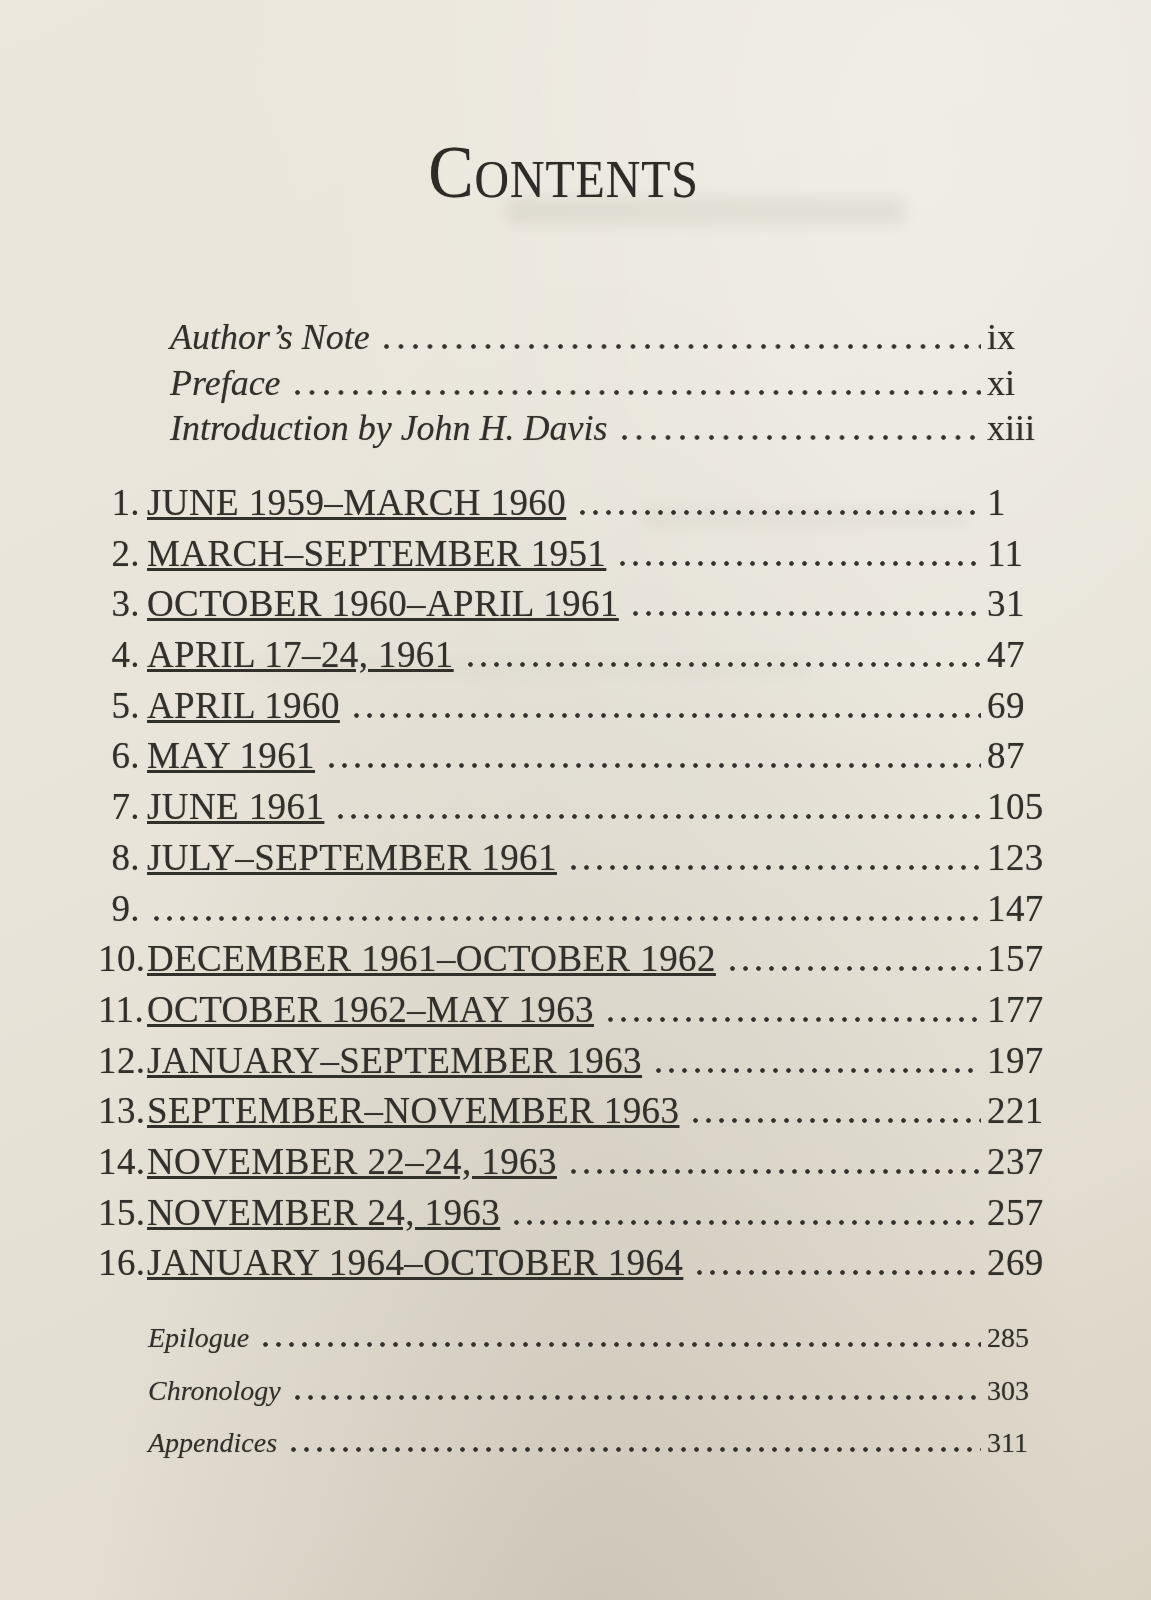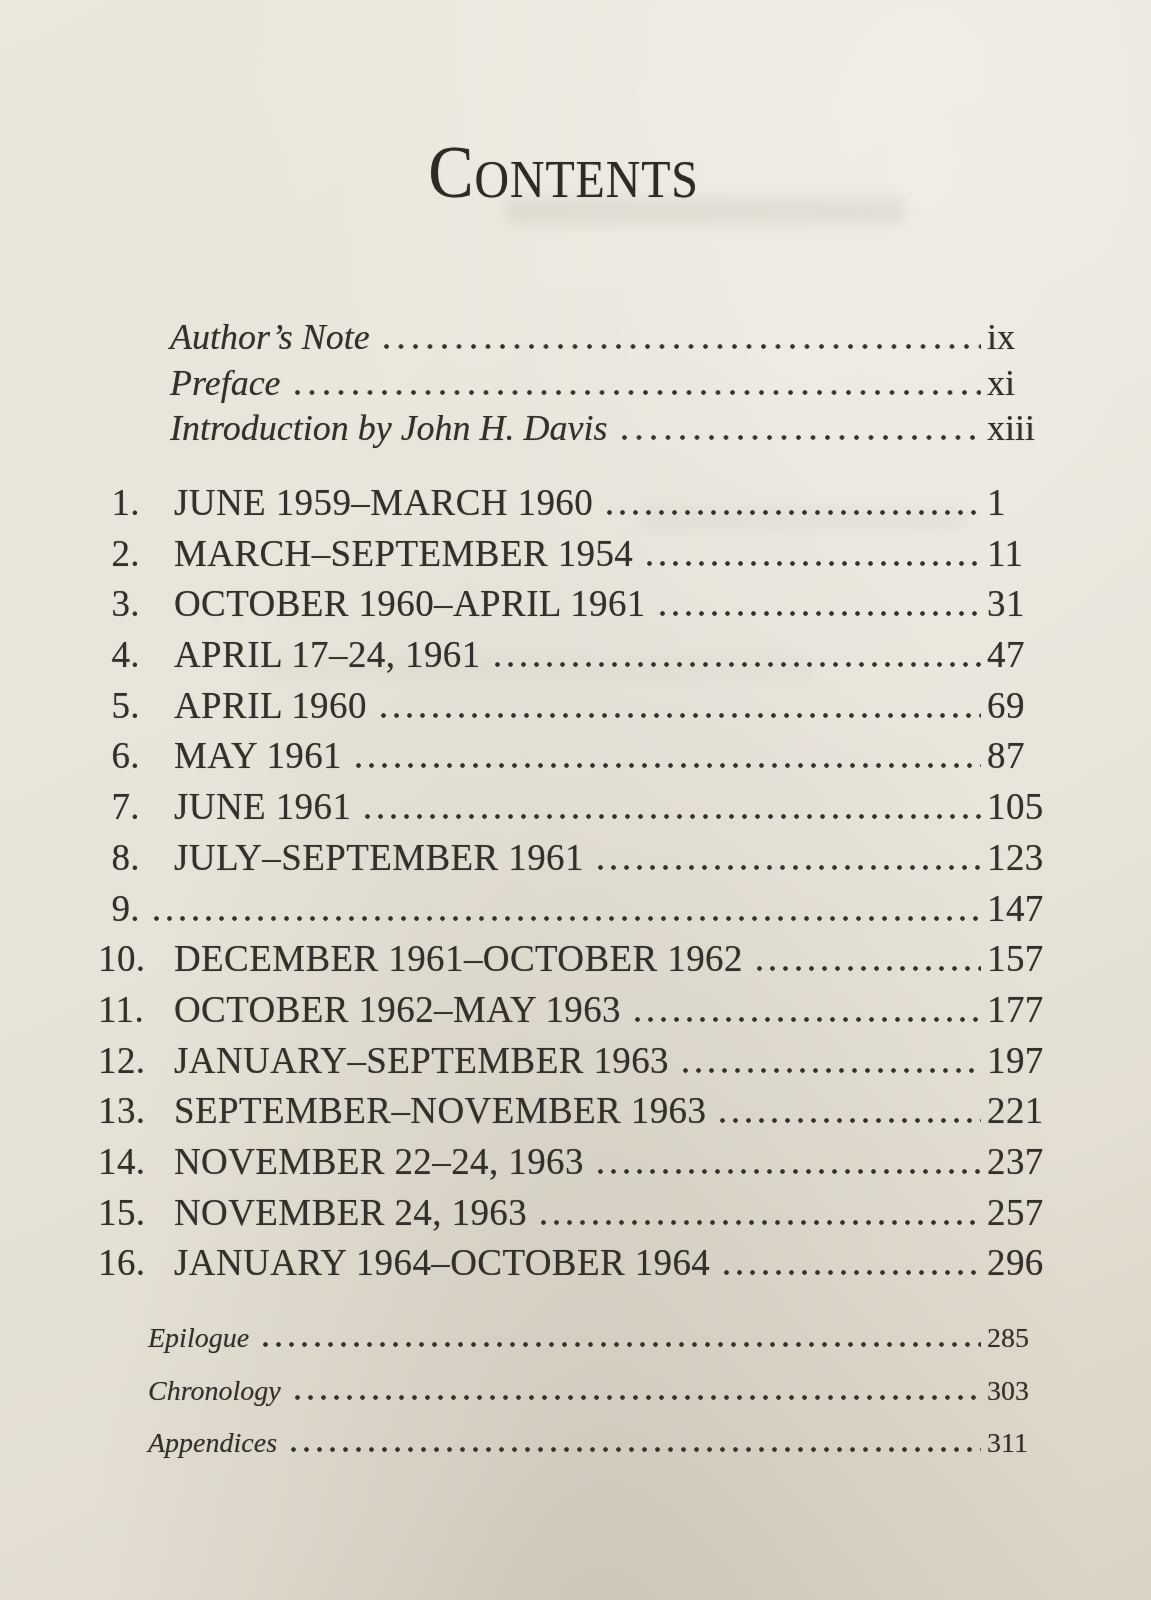--- a/index.html
+++ b/index.html
@@ -61,21 +61,21 @@
   .front .row { padding-left: 72px; }
   .back  .row { padding-left: 50px; }
 
   .label { font-style: italic; }
 
   .num {
     flex: none;
     width: 42px;
     text-align: right;
   }
-  .ch-title { margin-left: 34px; }
+  .ch-title { margin-left: 7px; text-decoration: underline; }
 
   .leader {
     flex: 1 1 auto;
     min-width: 24px;
     height: 5px;
     margin: 0 6px 0 14px;
     background-image: radial-gradient(circle at 2.5px 2.5px, #34322c 1.9px, rgba(52,50,44,0) 2.7px);
     background-size: 13px 5px;
     background-repeat: repeat-x;
     background-position: left bottom;
@@ -119,21 +119,21 @@
 
   <div class="list chapters">
     <div class="row">
       <span class="num">1.</span>
       <span class="ch-title">JUNE 1959–MARCH 1960</span>
       <span class="leader"></span>
       <span class="pagenum">1</span>
     </div>
     <div class="row">
       <span class="num">2.</span>
-      <span class="ch-title">MARCH–SEPTEMBER 1954</span>
+      <span class="ch-title">MARCH–SEPTEMBER 1951</span>
       <span class="leader"></span>
       <span class="pagenum">11</span>
     </div>
     <div class="row">
       <span class="num">3.</span>
       <span class="ch-title">OCTOBER 1960–APRIL 1961</span>
       <span class="leader"></span>
       <span class="pagenum">31</span>
     </div>
     <div class="row">
@@ -204,21 +204,21 @@
     <div class="row">
       <span class="num">15.</span>
       <span class="ch-title">NOVEMBER 24, 1963</span>
       <span class="leader"></span>
       <span class="pagenum">257</span>
     </div>
     <div class="row">
       <span class="num">16.</span>
       <span class="ch-title">JANUARY 1964–OCTOBER 1964</span>
       <span class="leader"></span>
-      <span class="pagenum">296</span>
+      <span class="pagenum">269</span>
     </div>
   </div>
 
   <div class="list back">
     <div class="row">
       <span class="label">Epilogue</span>
       <span class="leader"></span>
       <span class="pagenum">285</span>
     </div>
     <div class="row">

